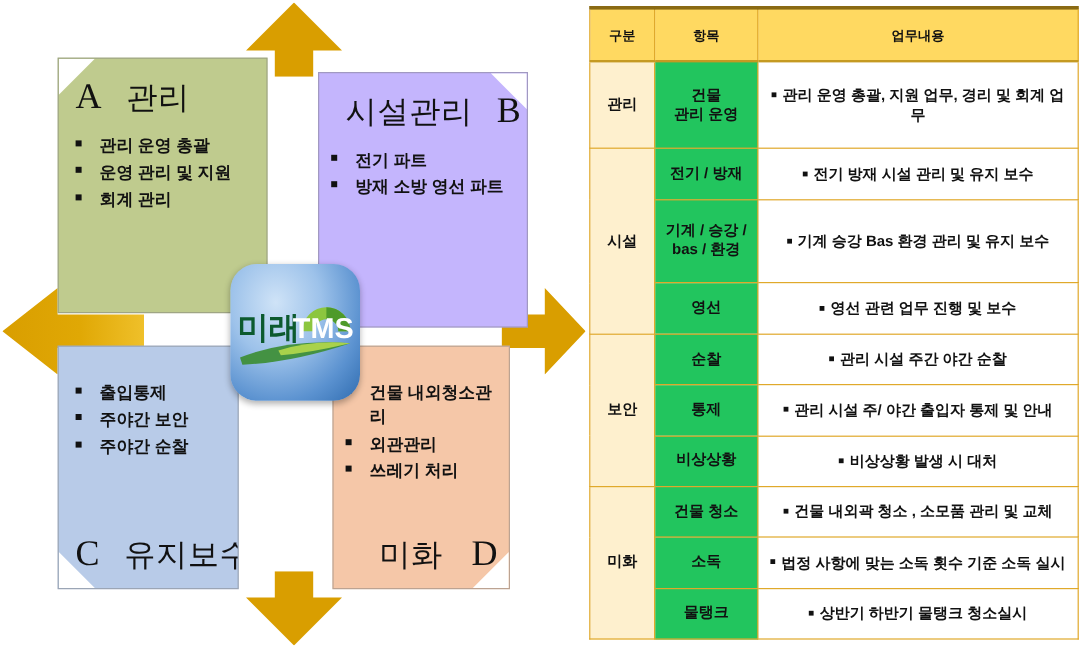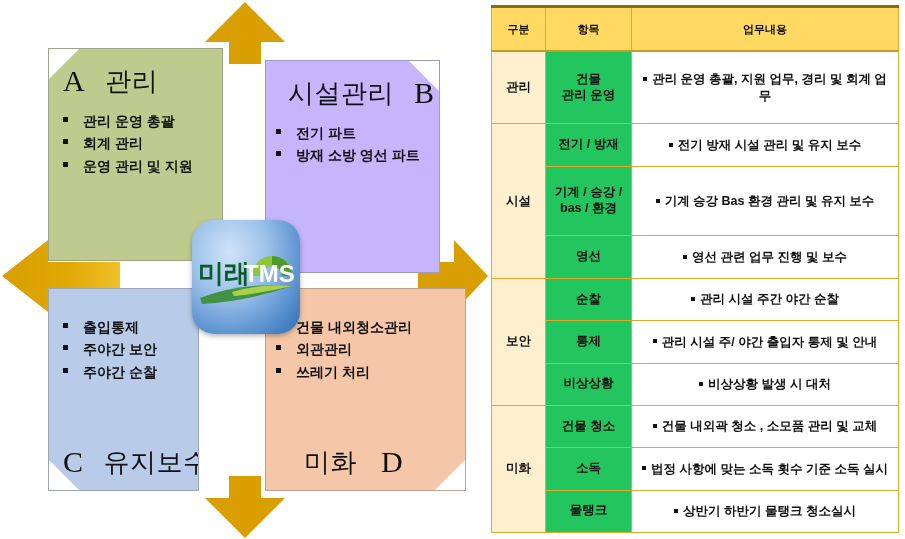--- a/index.html
+++ b/index.html
@@ -97,21 +97,21 @@
   #box-b .qlist{left:8px; top:62px; right:6px;}
 
   
   #box-c{left:48px;  top:288px; width:151px; height:203px; background:#B8CBE8;}
   #box-c .notch{left:0;bottom:0;border-width:30px 0 0 30px;border-color:transparent transparent transparent #ffffff;}
   #box-c .qtitle{left:14px; bottom:6px; height:44px;}
   #box-c .qtitle .letter{margin-right:20px;}
   #box-c .qlist{left:12px; top:28px; right:6px;}
 
   
-  #box-d{left:265px; top:288px; width:201px; height:203px; background:#F5C7A8;}
+  #box-d{left:277px; top:288px; width:148px; height:203px; background:#F5C7A8;}
   #box-d .notch{right:0;bottom:0;border-width:0 0 30px 30px;border-color:transparent transparent #ffffff transparent;}
   #box-d .qtitle{left:38px; bottom:6px; height:44px;}
   #box-d .qtitle .letter{margin-left:24px;}
   #box-d .qlist{left:8px; top:28px; right:4px;}
 
   
   #center-logo{
     position:absolute;
     left:192px; top:220px;
     width:108px; height:114px;
@@ -217,22 +217,22 @@
   </div>
 
   <div class="qbox" id="box-a">
     <div class="notch"></div>
     <div class="qtitle">
       <span class="letter">A</span>
       <span>관리</span>
     </div>
     <ul class="qlist">
       <li>관리 운영 총괄</li>
+      <li>운영 관리 및 지원</li>
       <li>회계 관리</li>
-      <li>운영 관리 및 지원</li>
     </ul>
   </div>
 
   <div class="qbox" id="box-b">
     <div class="notch"></div>
     <div class="qtitle">
       <span>시설관리</span>
       <span class="letter">B</span>
     </div>
     <ul class="qlist">

